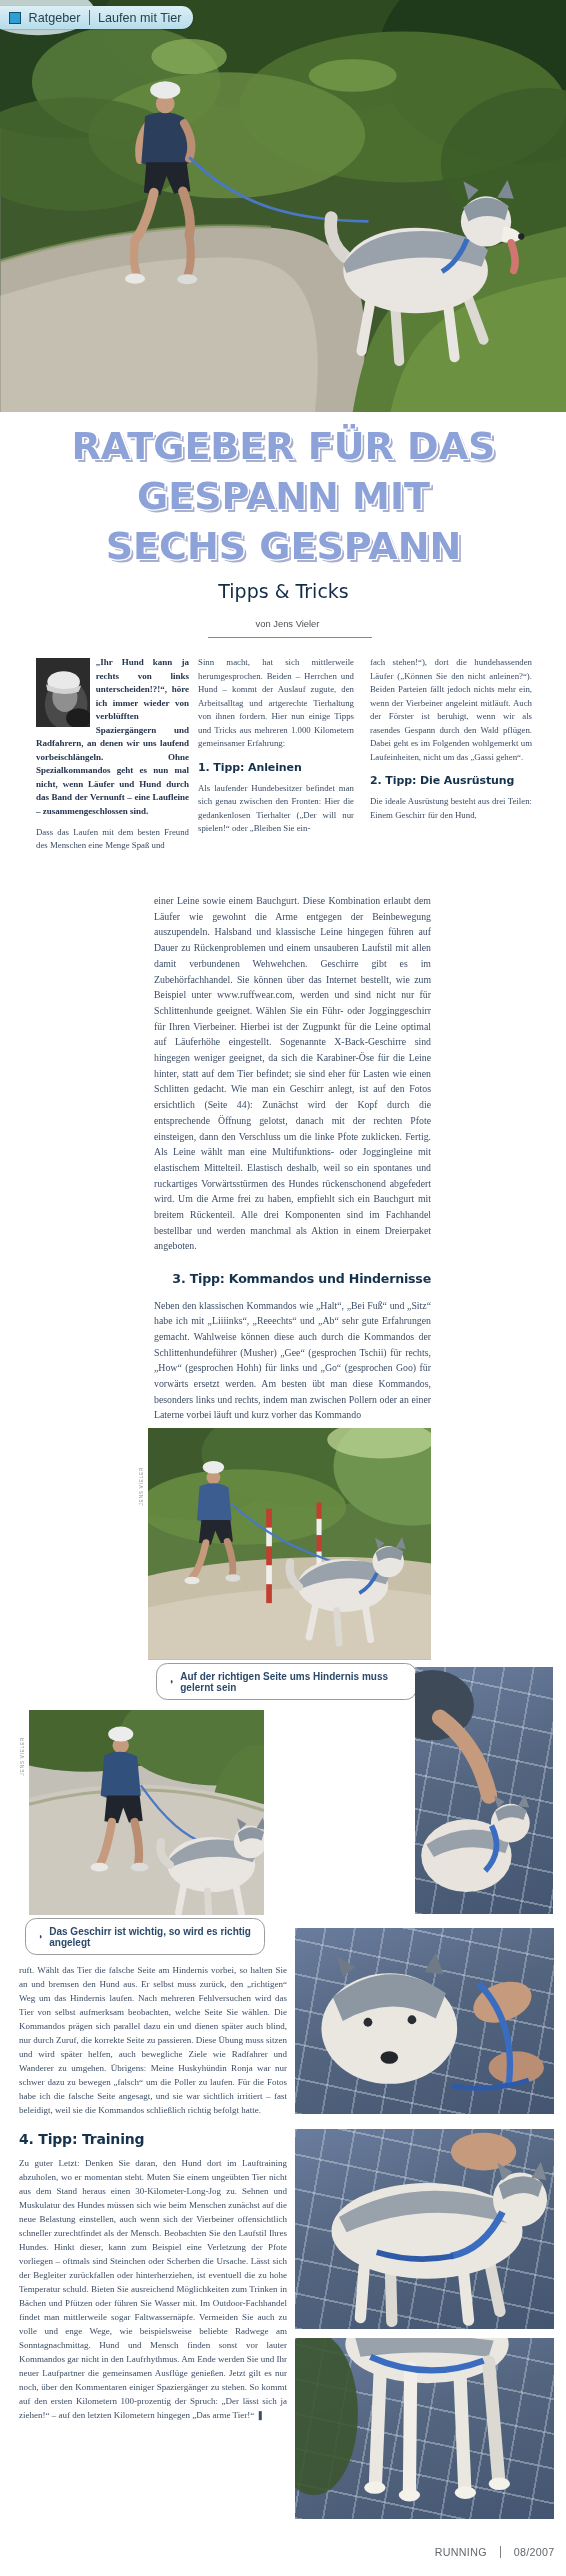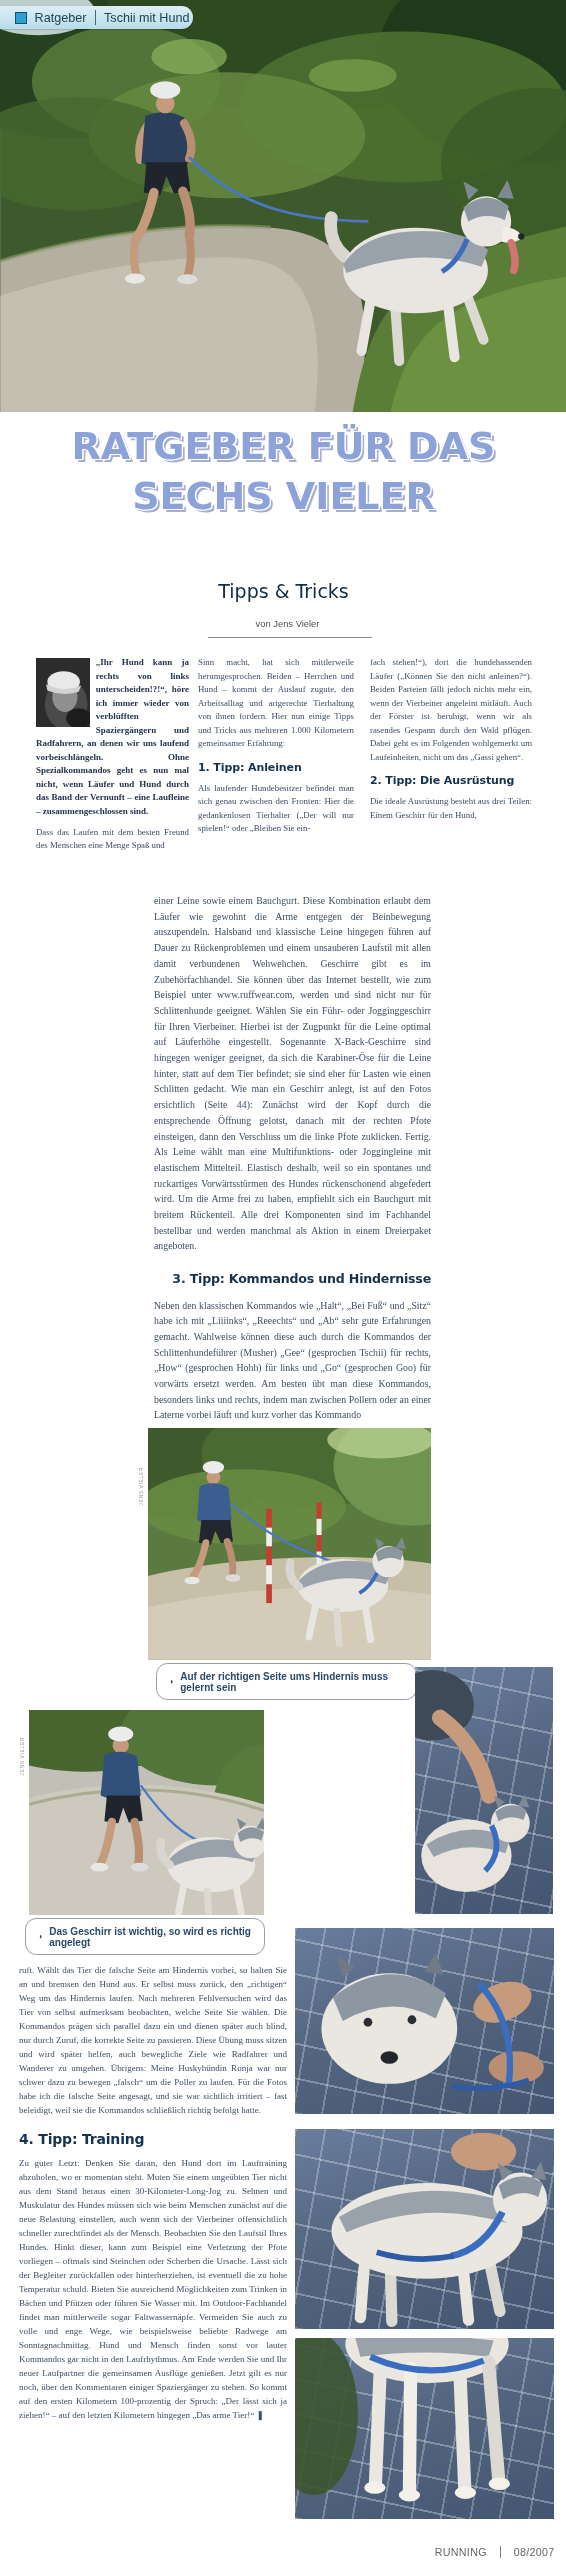--- a/index.html
+++ b/index.html
@@ -4,21 +4,21 @@
 <style>
   html,body{margin:0;padding:0;background:#fff;}
   .page{position:relative;width:567px;height:2576px;background:#ffffff;overflow:hidden;
         font-family:"Liberation Serif",serif;}
   .abs{position:absolute;}
 
   
   .hero{left:0;top:0;width:567px;height:412px;overflow:hidden;}
   .header-tab{left:0;top:6.3px;height:23px;width:193px;box-sizing:border-box;
       background:linear-gradient(#ddeff6,#b7dcea);border-radius:0 11.3px 11.3px 0;
-      display:flex;align-items:center;padding-left:15px;
+      display:flex;align-items:center;padding-left:9px;
       font-family:"Liberation Sans",sans-serif;font-size:12.6px;color:#24434f;
       box-shadow:0 0.6px 1.3px rgba(0,0,0,.25);}
   .tab-square{width:10px;height:10px;background:#2d9fd4;border:0.6px solid #15506b;margin-right:7.6px;}
   .tab-div{width:1.3px;height:15px;background:#4a6672;margin:0 8.2px;}
 
   
   .headline{left:0;top:421px;width:567px;text-align:center;
       font-family:"DejaVu Sans",sans-serif;font-weight:800;font-size:38px;line-height:50px;
       color:#8da2d8;letter-spacing:0px;
       text-shadow:-1.3px -1.3px 0 #fff,1.3px -1.3px 0 #fff,-1.3px 1.3px 0 #fff,1.3px 1.3px 0 #fff,
@@ -130,26 +130,27 @@
         <path d="M812,386 q10,28 4,44" stroke="#cf7670" stroke-width="12" fill="none" stroke-linecap="round"></path>
         <path d="M742,380 q-14,36 -40,52" stroke="#3a6cc0" stroke-width="8" fill="none"></path>
       </g>
     </svg>
   </div>
 
   <div class="abs header-tab">
     <span class="tab-square"></span>
     <span>Ratgeber</span>
     <span class="tab-div"></span>
-    <span>Tschii mit Hund</span>
+    <span>Laufen mit Tier</span>
   </div>
 
   <div class="abs headline">
     <div>RATGEBER FÜR DAS</div>
-    <div>SECHS VIELER</div>
+    <div>GESPANN MIT</div>
+    <div>SECHS GESPANN</div>
   </div>
   <div class="abs subtitle">Tipps &amp; Tricks</div>
   <div class="abs byline">von Jens Vieler</div>
   <div class="abs byline-rule"></div>
 
   <div class="abs col" style="left:36px;width:153px;">
     <div class="portrait">
       <svg viewBox="0 0 86 110" width="54" height="69">
         <rect width="86" height="110" fill="#2c2c2c"></rect>
         <ellipse cx="48" cy="74" rx="34" ry="40" fill="#4a4a4a"></ellipse>

